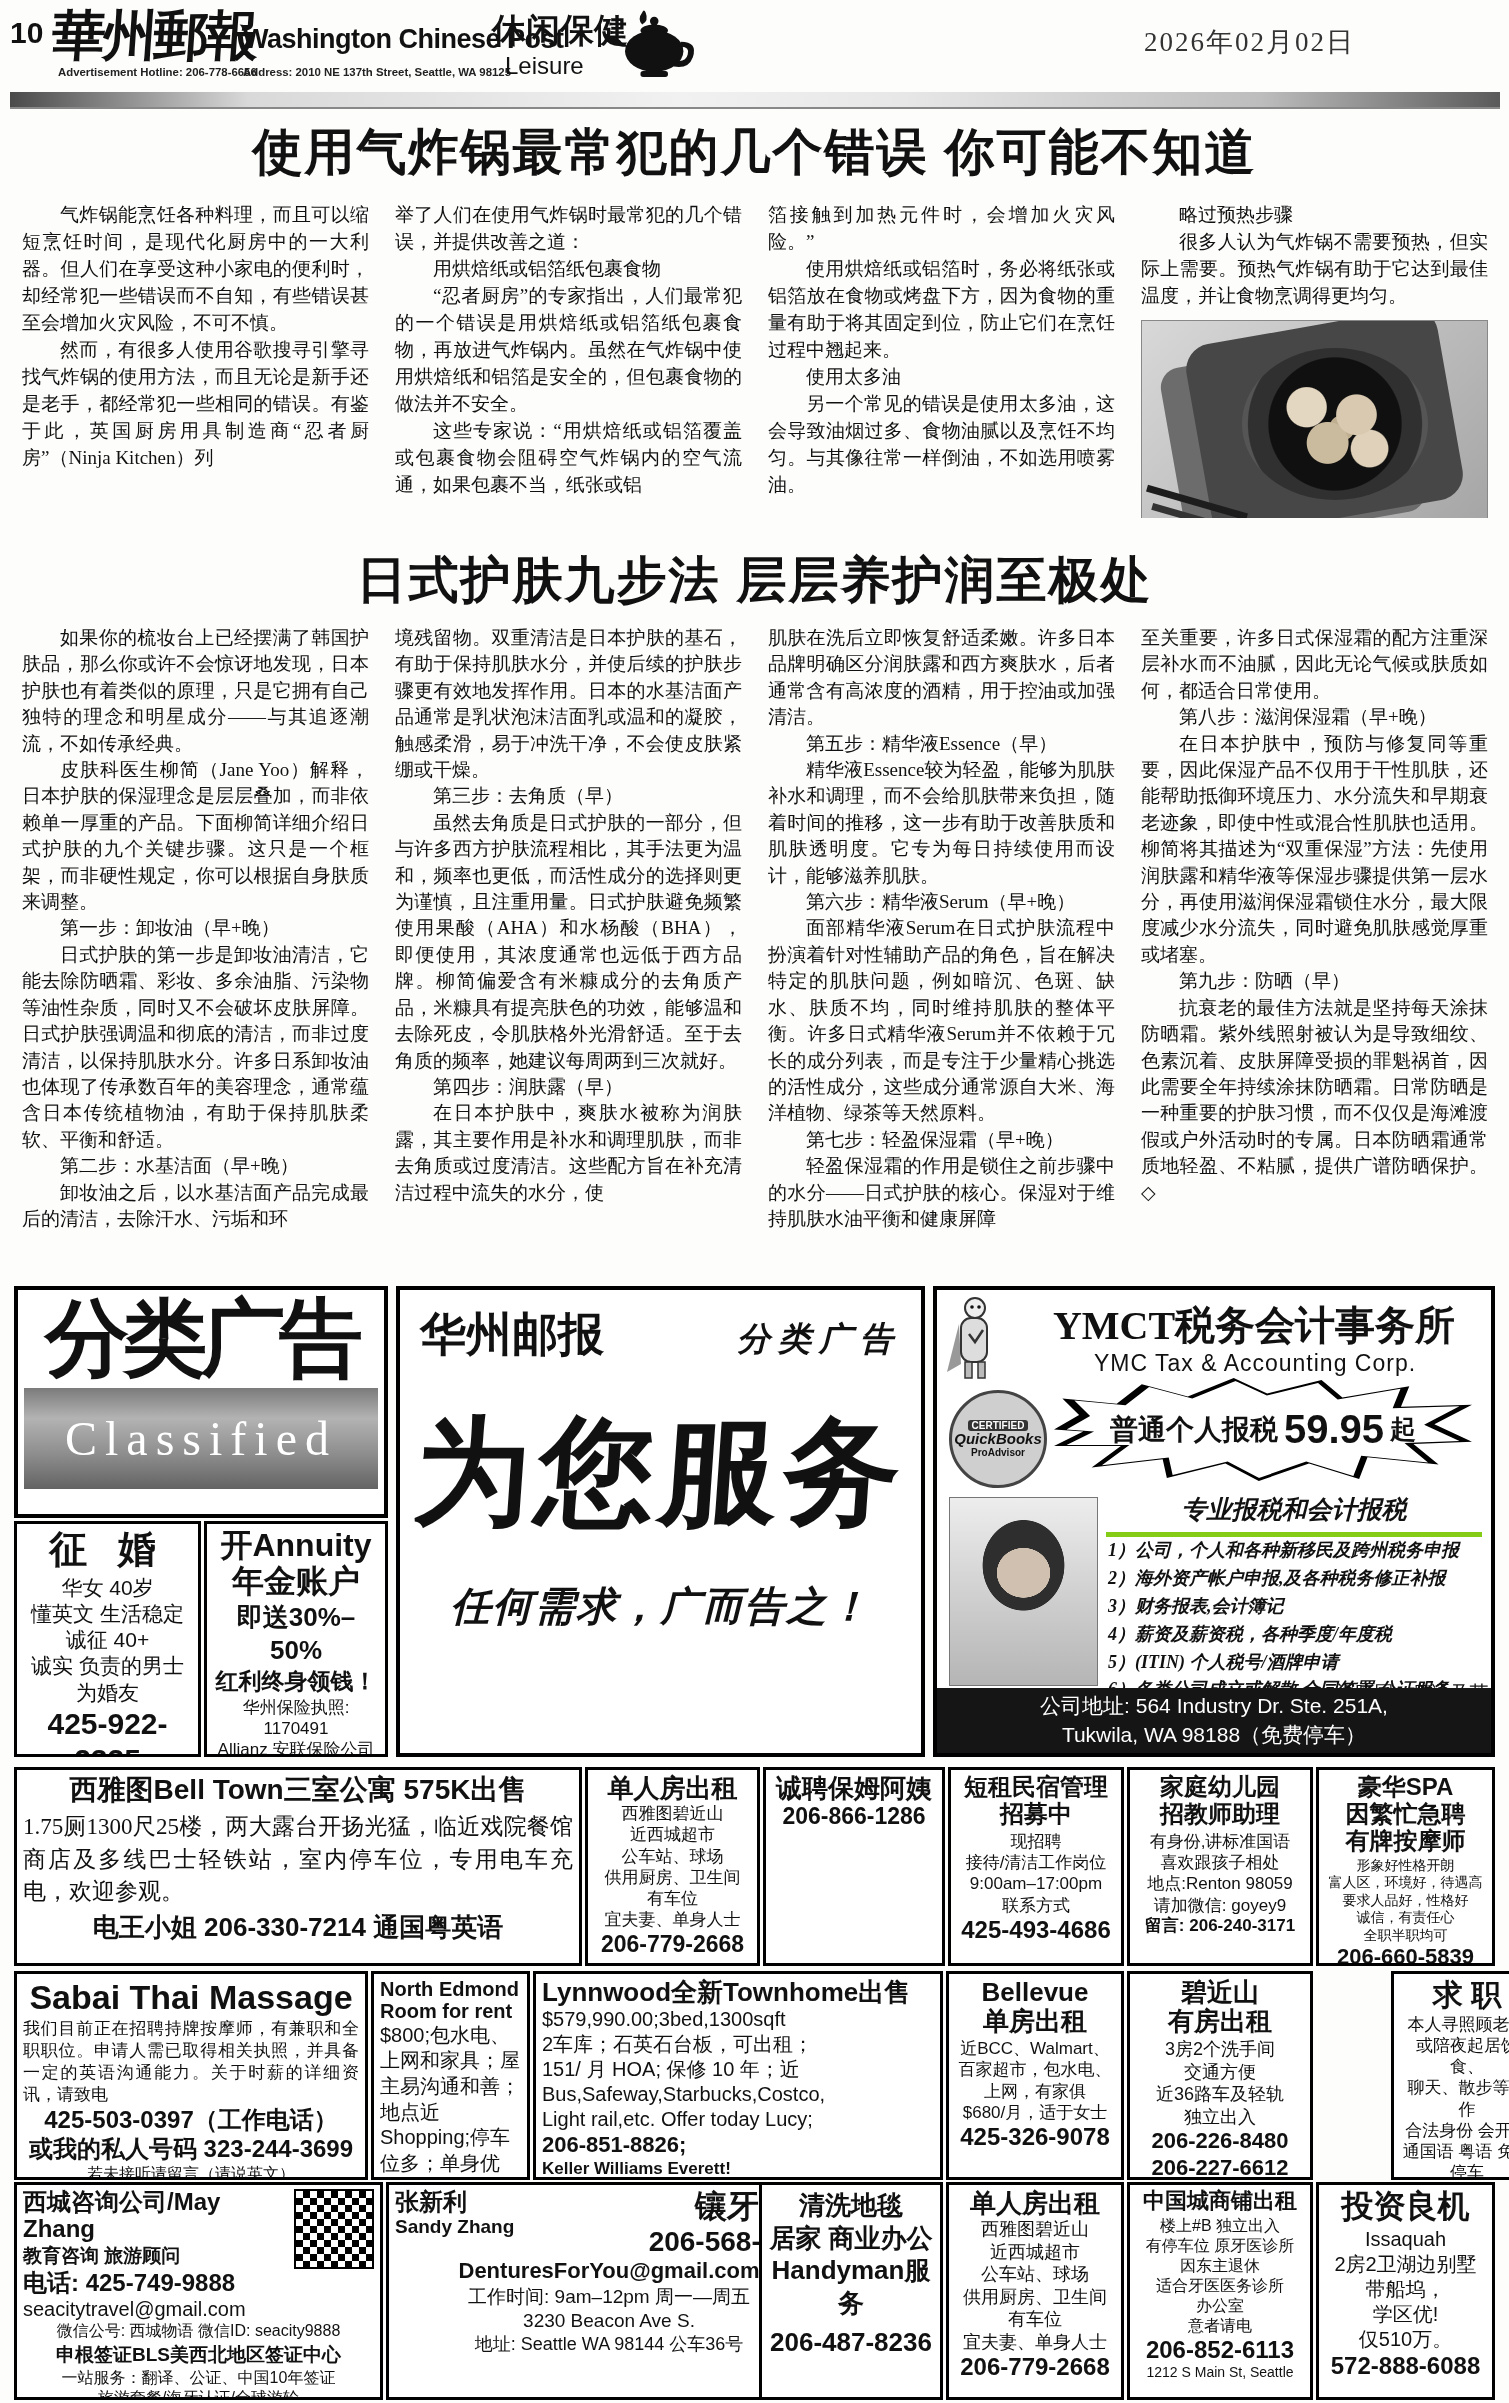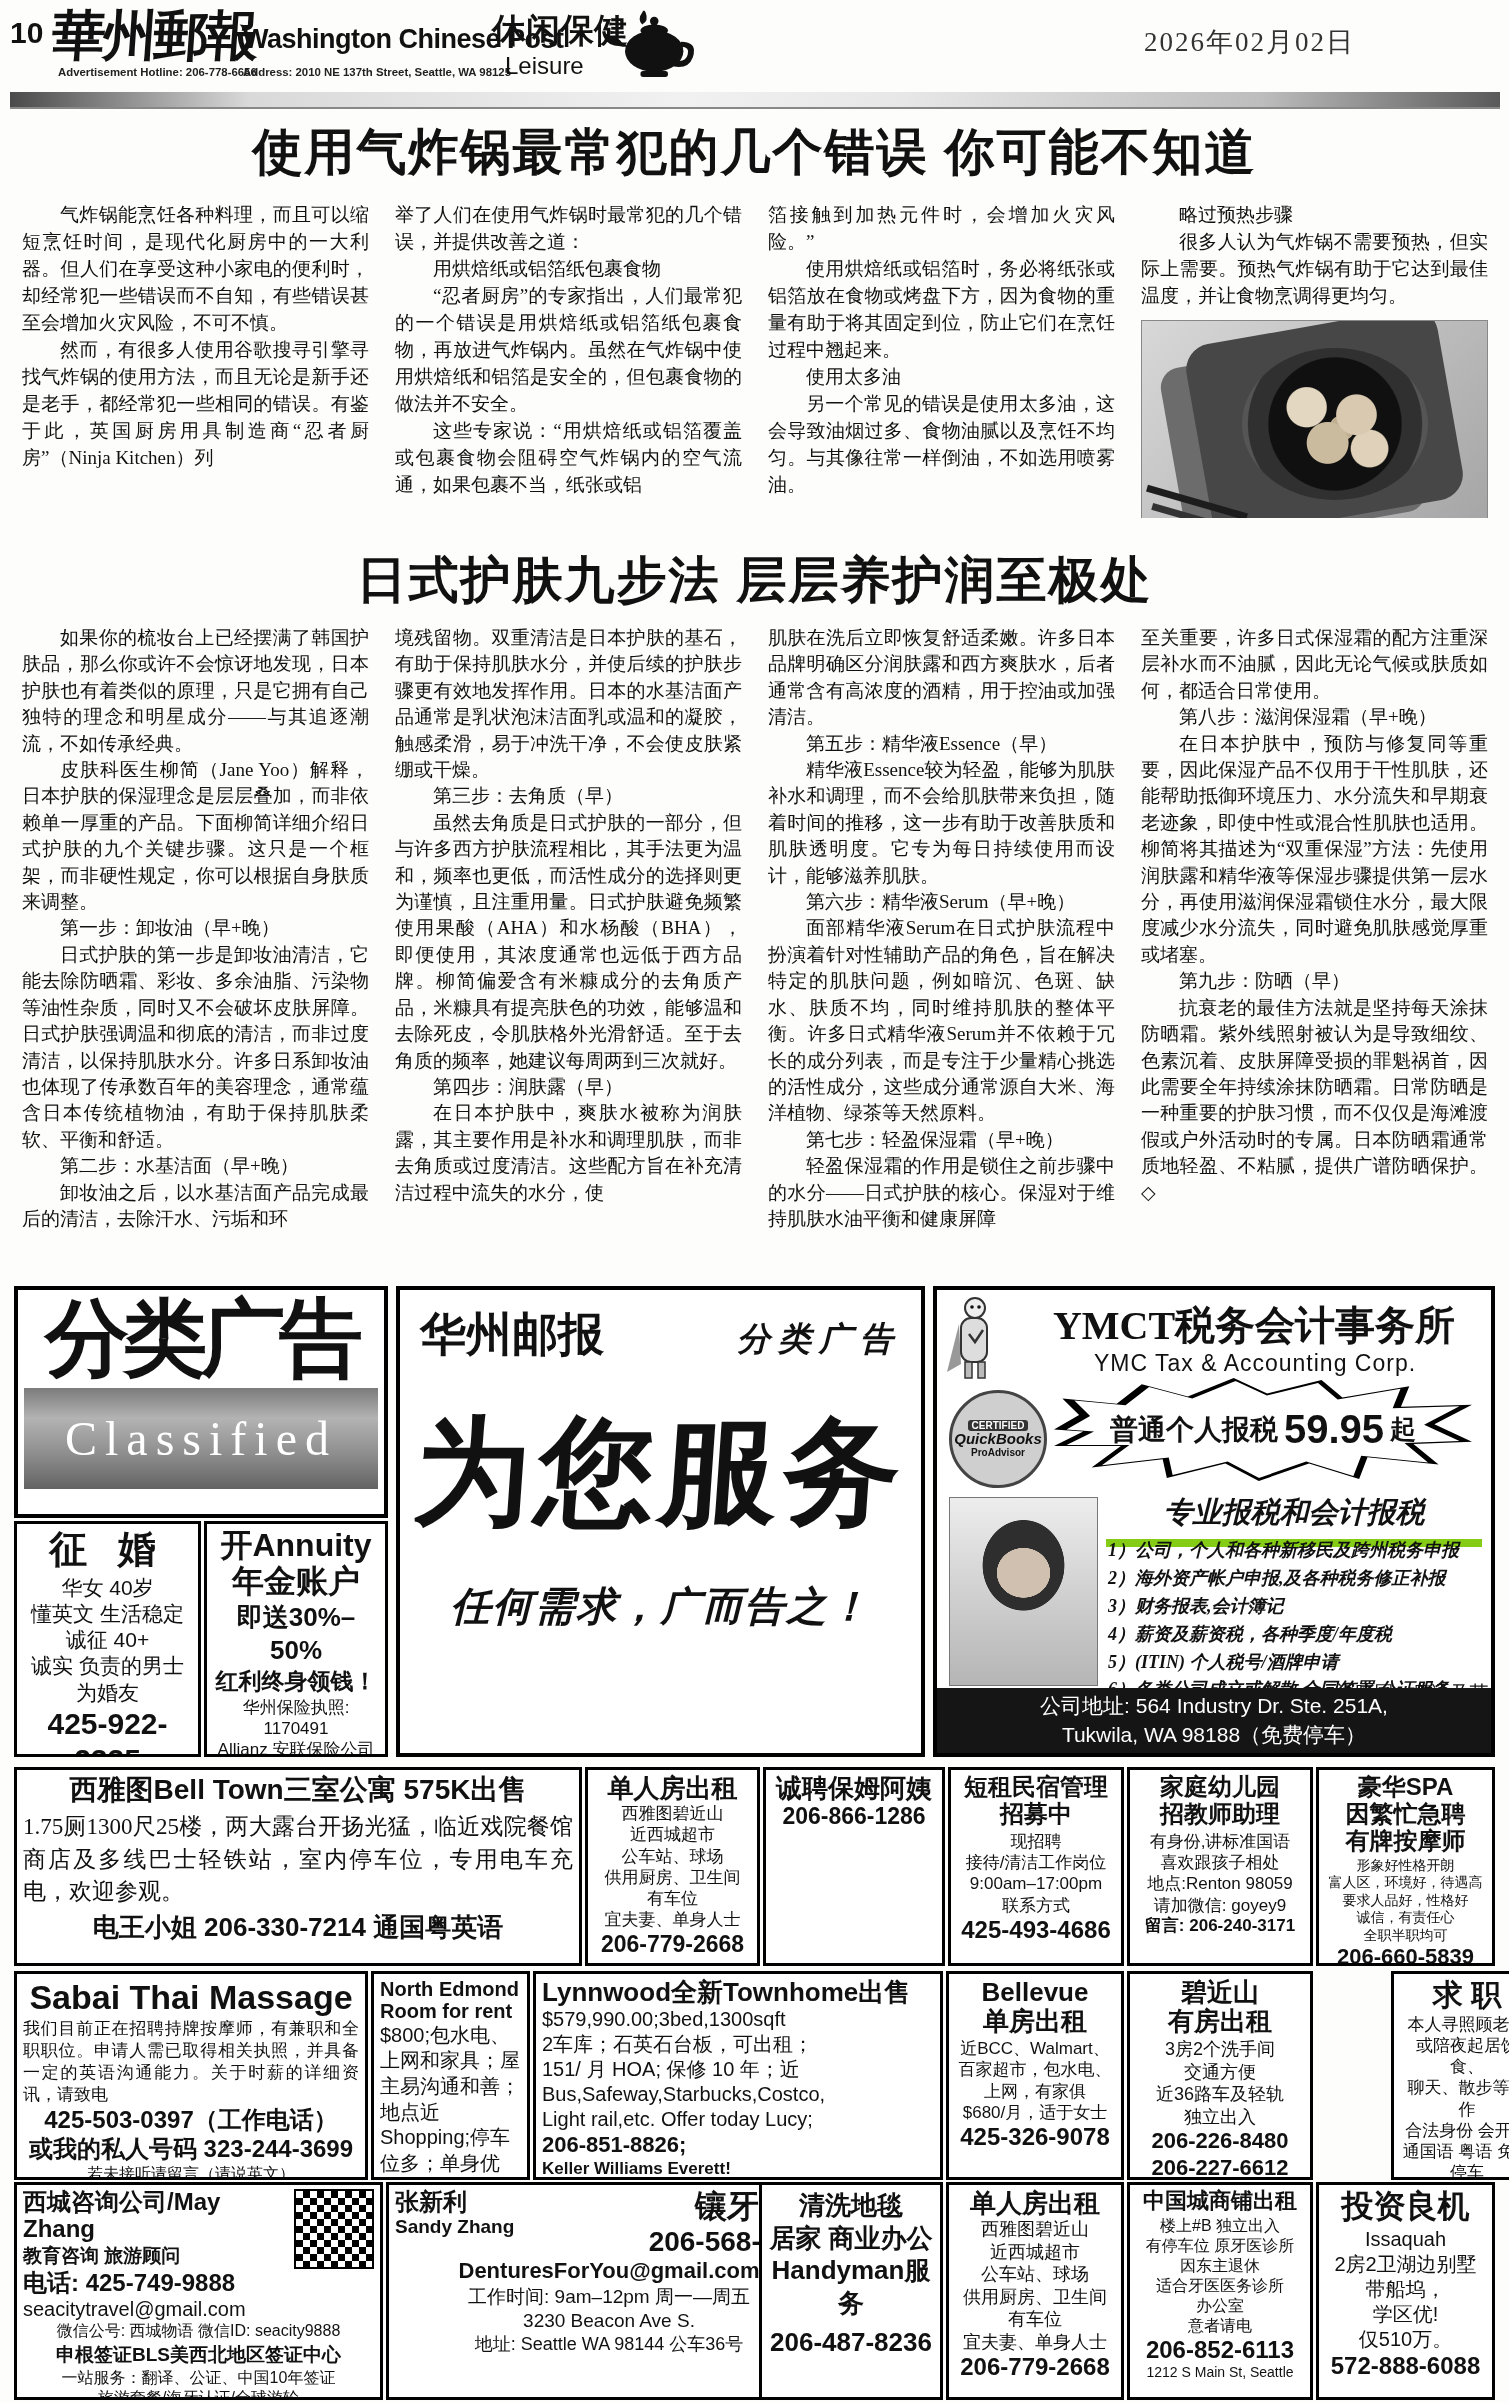--- a/index.html
+++ b/index.html
@@ -49,21 +49,21 @@
   
   .qb-badge{position:absolute;left:12px;top:100px;width:92px;height:92px;border-radius:50%;background:#cfcfcf;border:3px solid #444;display:flex;flex-direction:column;align-items:center;justify-content:center;line-height:1.1;}
   .qb1{font-size:10px;font-weight:800;background:#333;color:#fff;padding:0 4px;border-radius:3px;}
   .qb2{font-size:15px;font-weight:900;font-style:italic;}
   .qb3{font-size:10px;font-weight:700;}
   .burst{position:absolute;left:117px;top:88px;width:418px;height:103px;}
   .burst .b-out,.burst .b-in{position:absolute;inset:0;clip-path:polygon(0% 50%,6% 36%,2% 20%,15% 25%,21% 6%,32% 18%,43% 0%,51% 15%,64% 2%,69% 19%,85% 8%,83% 28%,100% 26%,91% 45%,100% 62%,86% 64%,92% 84%,75% 77%,73% 98%,61% 83%,49% 100%,41% 83%,27% 97%,26% 79%,9% 87%,16% 66%,0% 66%,7% 52%);}
   .b-out{background:#000;}
   .b-in{background:#fff;transform:scale(0.94);}
   .b-txt{position:absolute;inset:0;display:flex;align-items:center;justify-content:center;gap:6px;font-weight:900;}
-  .ymct-slogan{position:absolute;left:169px;top:203px;width:376px;font-size:29px;font-weight:900;font-style:italic;font-family:"Liberation Serif",serif;border-bottom:8px solid #84cc16;padding-bottom:6px;}
+  .ymct-slogan{position:absolute;left:169px;top:203px;width:376px;font-size:25px;font-weight:900;font-style:italic;font-family:"Liberation Serif",serif;border-bottom:5px solid #84cc16;padding-bottom:6px;}
   .mandy-photo{position:absolute;left:12px;top:207px;width:147px;height:187px;border:1px solid #777;background:
     radial-gradient(ellipse 30% 22% at 50% 40%,#cfc0b0 0 60%,transparent 61%),
     radial-gradient(ellipse 46% 40% at 50% 36%,#2e2e2e 0 60%,transparent 61%),
     linear-gradient(180deg,#ededed,#b5b5b5);}
   .ymct-list{position:absolute;left:171px;top:247px;width:378px;text-align:left;font-family:"Liberation Serif",serif;font-size:18px;font-weight:700;font-style:italic;}
   .ymct-list .line{line-height:1.55;}
   .ymct-footer{position:absolute;left:0;bottom:0;width:100%;background:#151515;color:#fff;font-size:21px;line-height:1.35;padding:4px 0;}
   .qr{position:absolute;right:6px;top:4px;width:76px;height:76px;border:2px solid #000;background:repeating-conic-gradient(#000 0% 25%,#fff 0% 50%);background-size:14px 14px;}
   
   .s14{font-size:14px;} .s15{font-size:20px;} .s16{font-size:16px;} .s17{font-size:17px;}

